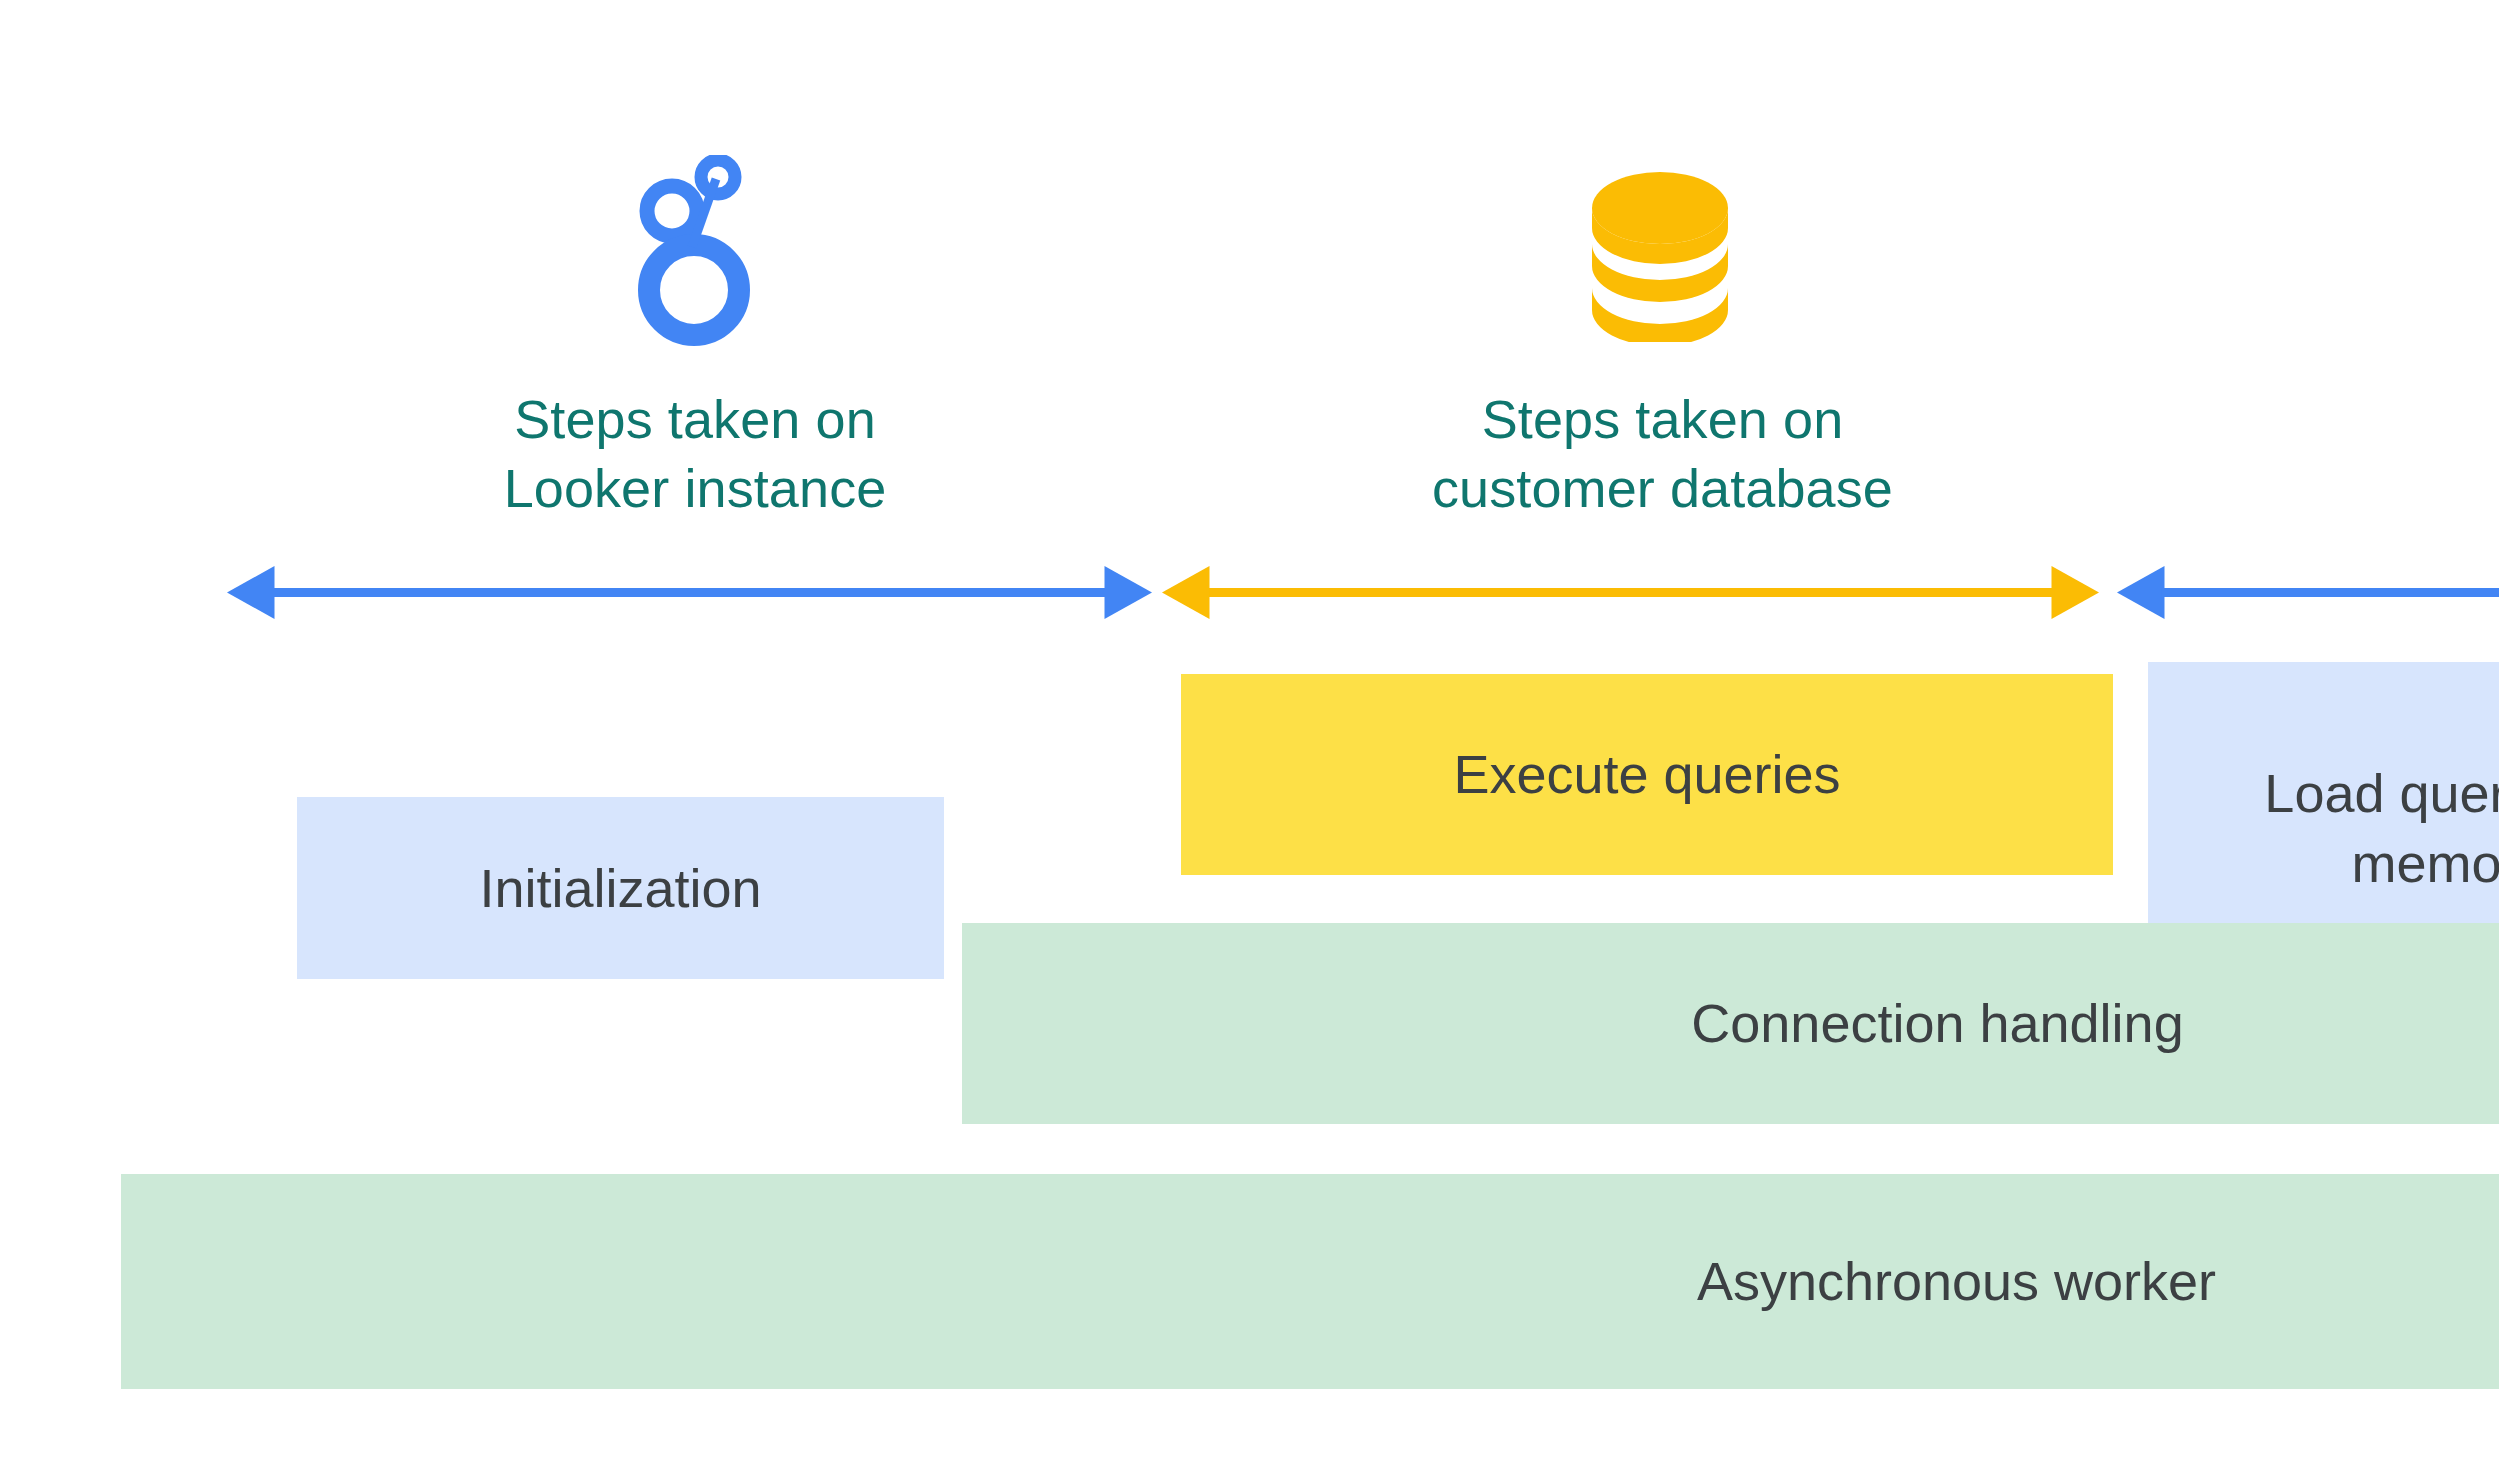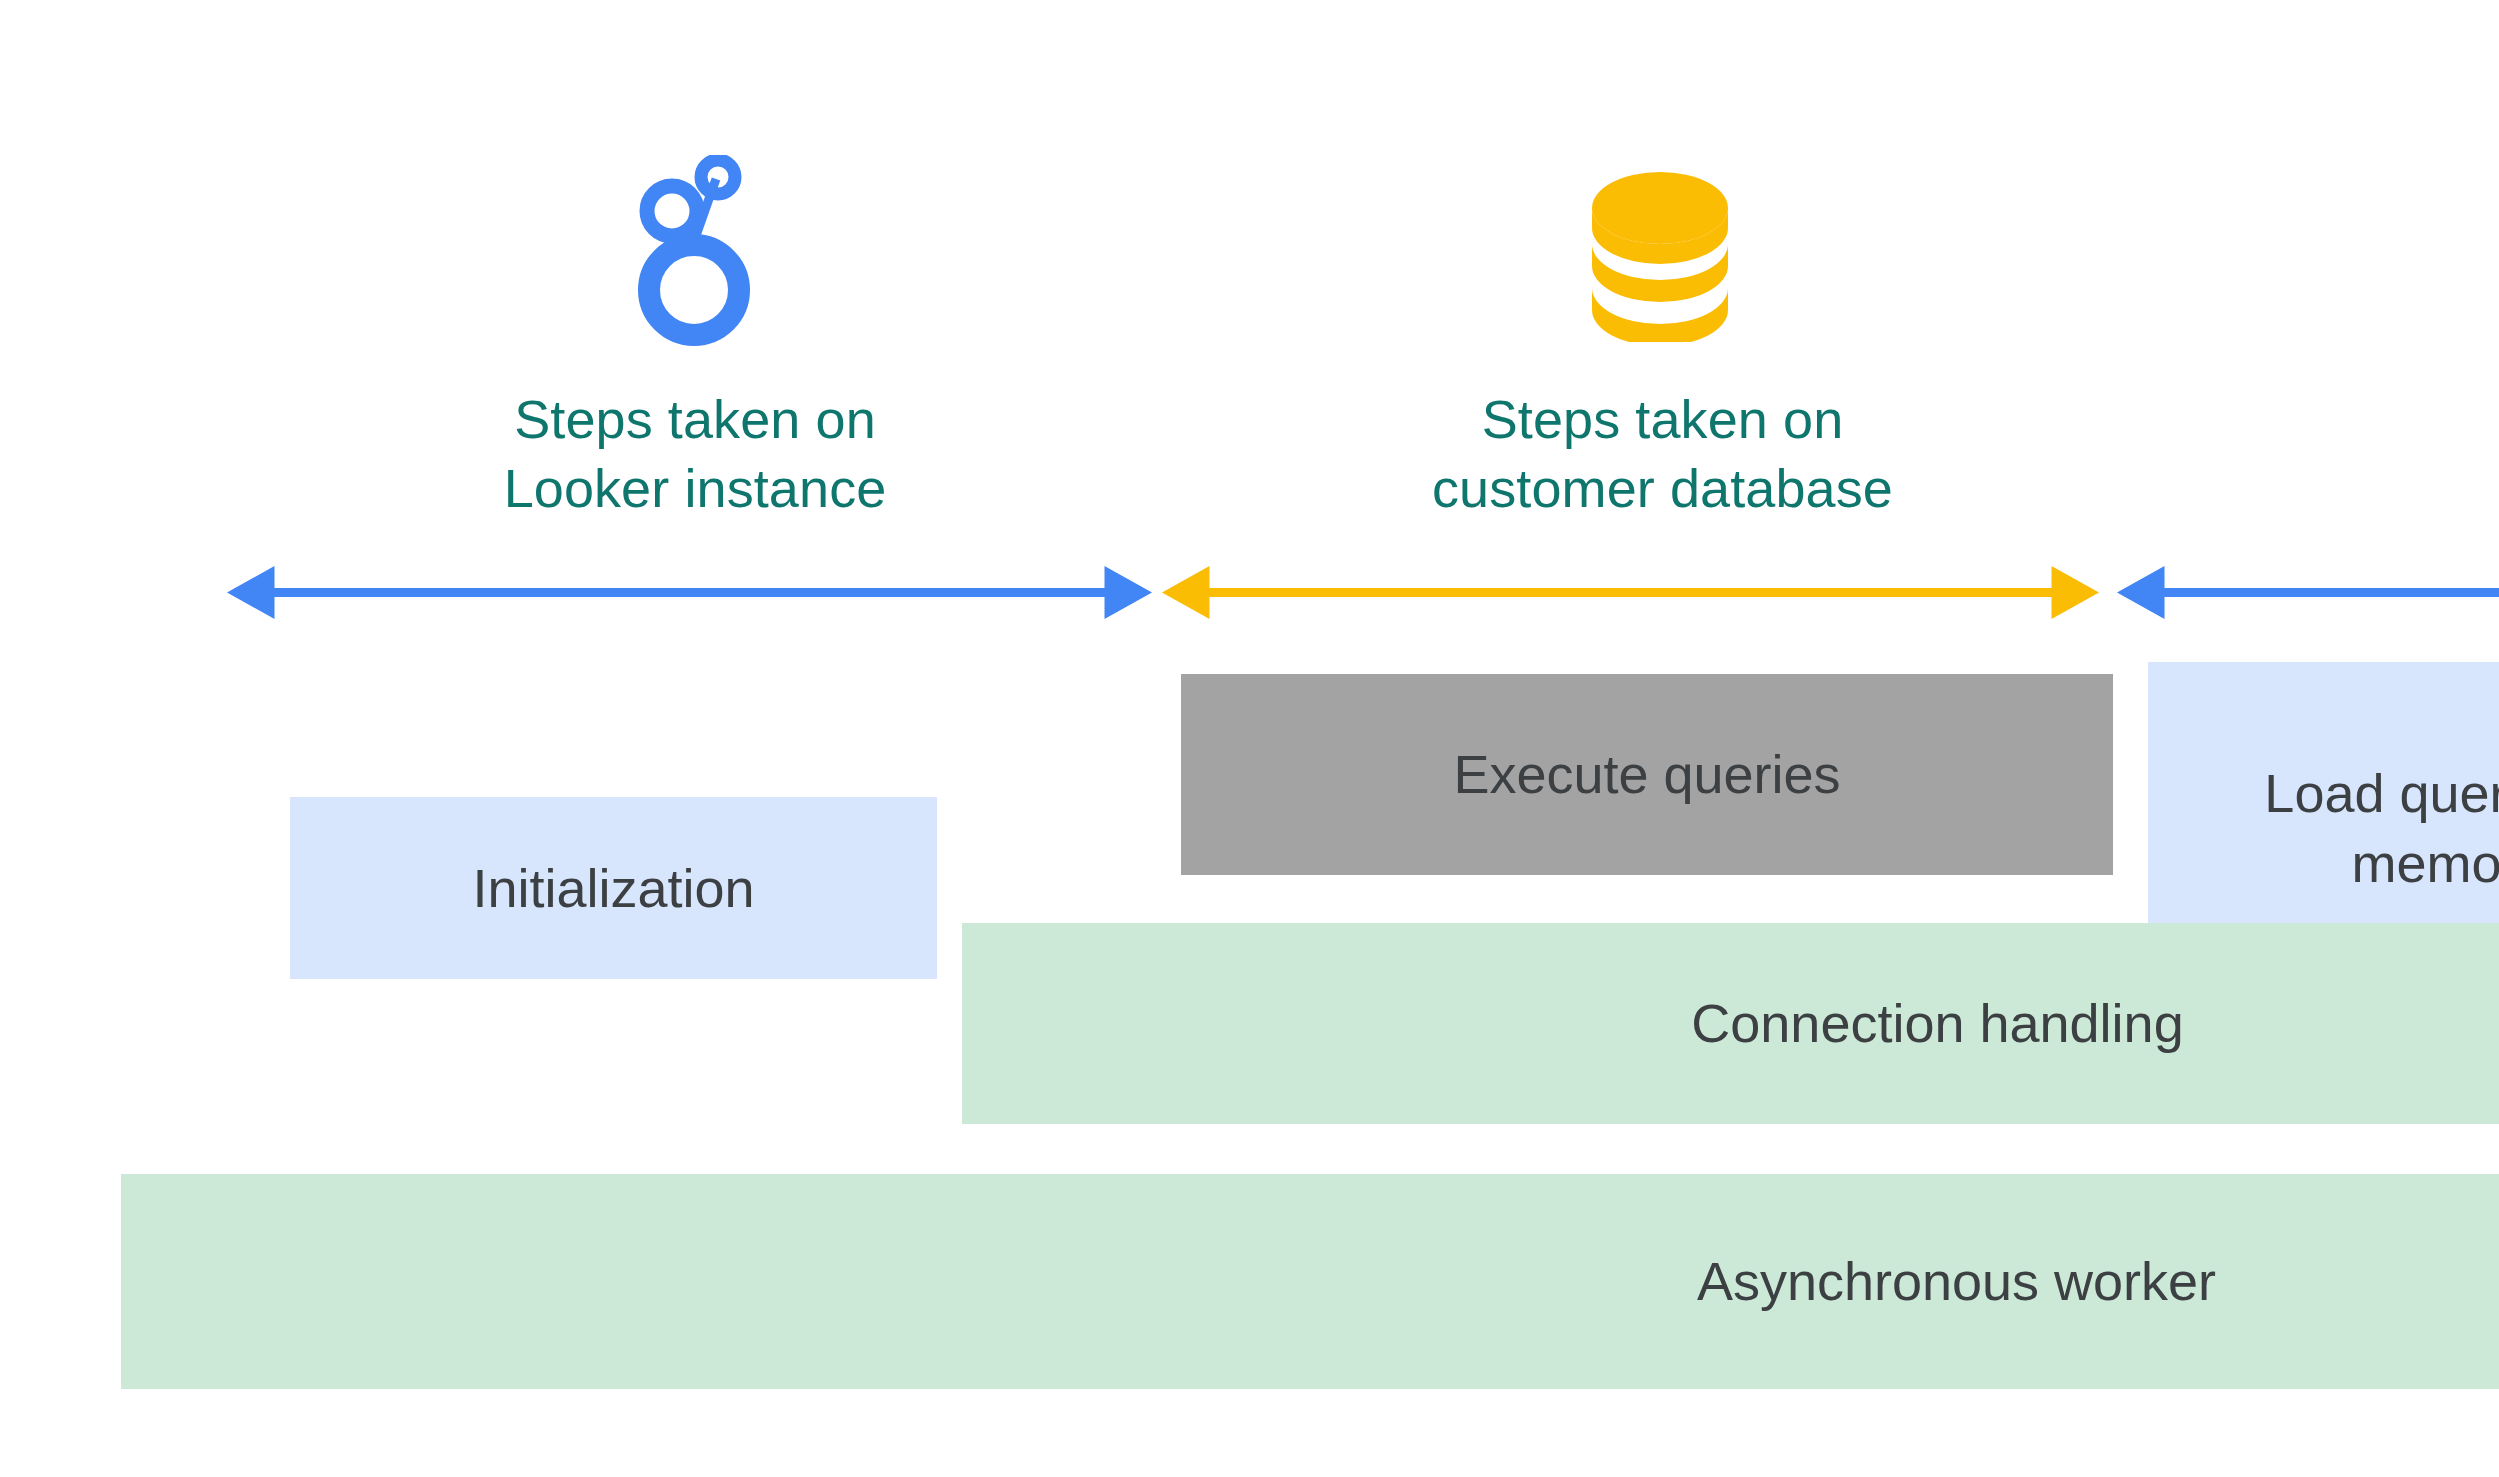--- a/index.html
+++ b/index.html
@@ -43,21 +43,21 @@
     justify-content:center;
     text-align:center;
     font-size:54px;
     line-height:1.3;
     color:#3c4043;
     box-sizing:border-box;
     padding:0 15px;
     white-space:pre-line;
   }
   .box-blue  {background:#d7e5fd;}
-  .box-yellow{background:#a3a3a3;}
+  .box-yellow{background:#fde047;}
   .box-green {background:#cce9d7;}
 </style>
 </head>
 <body>
 
 <div id="stage">
 
   <div class="icon-wrap" style="left:632px;top:155px;">
     <svg class="looker-icon" viewBox="0 0 125 200" xmlns="http://www.w3.org/2000/svg" aria-hidden="true">
       <g fill="none" stroke="#4285f4">
@@ -97,21 +97,21 @@
     <polygon points="1875,65 1780,12 1780,118" fill="#fbbc04"></polygon>
     <rect x="90" y="56" width="1695" height="18" fill="#fbbc04"></rect>
   </svg>
 
   <svg class="arrow-svg" style="left:2117px;top:560px;" width="1612" height="65" viewBox="0 0 3225 130" xmlns="http://www.w3.org/2000/svg">
     <polygon points="0,65 95,12 95,118" fill="#4285f4"></polygon>
     <polygon points="3225,65 3130,12 3130,118" fill="#4285f4"></polygon>
     <rect x="90" y="56" width="3045" height="18" fill="#4285f4"></rect>
   </svg>
 
-  <div class="box box-blue" style="left:290px;top:797px;width:647px;height:182px;">Initialization</div>
+  <div class="box box-blue" style="left:297px;top:797px;width:647px;height:182px;">Initialization</div>
 
   <div class="box box-yellow" style="left:1181px;top:674px;width:932px;height:201px;">Execute queries</div>
 
   <div class="box box-blue" style="left:2148px;top:662px;width:602px;height:332px;">Load queries in
 memory</div>
 
   <div class="box box-green" style="left:962px;top:923px;width:1951px;height:201px;">Connection handling</div>
 
   <div class="box box-green" style="left:121px;top:1174px;width:3671px;height:215px;">Asynchronous worker</div>
 

